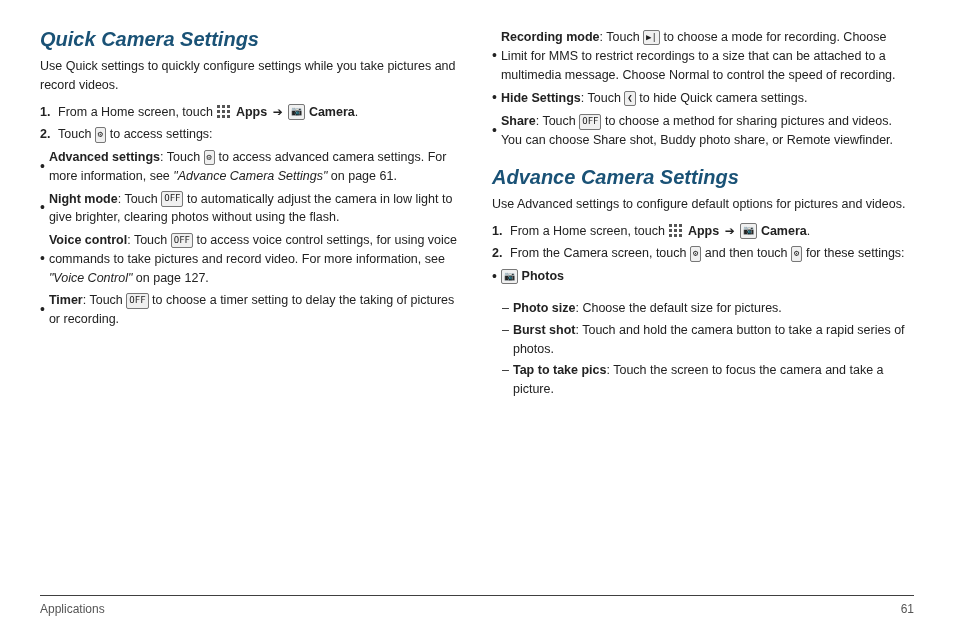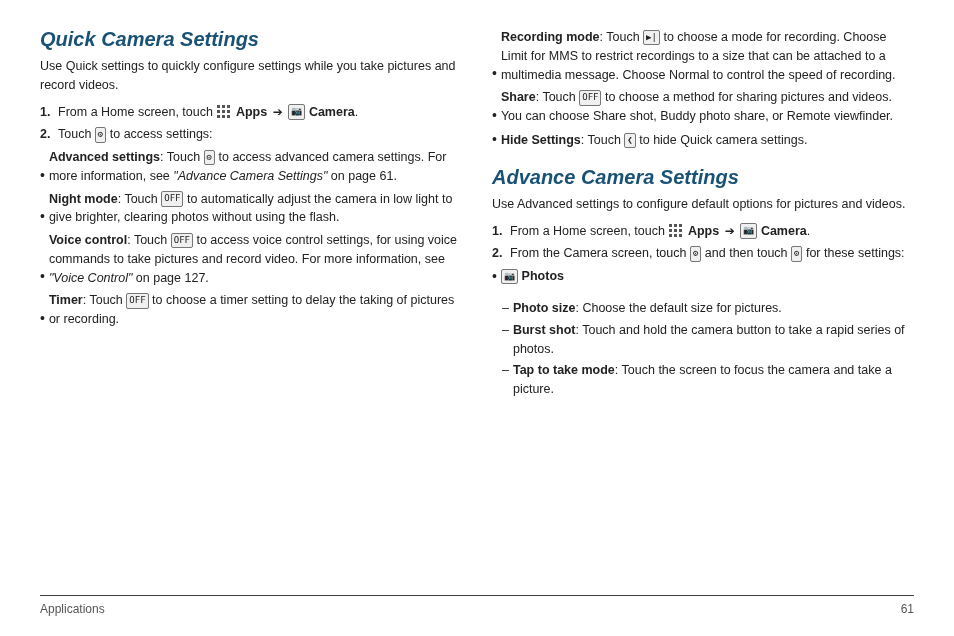--- a/index.html
+++ b/index.html
@@ -77,21 +77,21 @@
 
     .bullet-list {
       list-style: none;
       padding: 0;
       margin: 0;
     }
 
     .bullet-list > li {
       display: flex;
       flex-direction: row;
-      align-items: flex-end;
+      align-items: center;
       margin-bottom: 4px;
       font-size: 12.5px;
       line-height: 1.5;
     }
 
     .bullet-list > li::before {
       content: "•";
       font-size: 14px;
       margin-right: 4px;
       margin-top: -1px;
@@ -270,26 +270,26 @@
     <div class="col">
 
       <ul class="bullet-list">
         <li>
           <span class="bullet-content">
             <span class="term">Recording mode</span>: Touch <span class="small-icon-box">▶|</span> to choose a mode for recording. Choose Limit for MMS to restrict recordings to a size that can be attached to a multimedia message. Choose Normal to control the speed of recording.
           </span>
         </li>
         <li>
           <span class="bullet-content">
-            <span class="term">Share</span>: Touch <span class="small-icon-box">OFF</span> to choose a method for sharing pictures and videos. You can choose Share shot, Buddy photo share, or Remote viewfinder.
+            <span class="term">Hide Settings</span>: Touch <span class="small-icon-box">❮</span> to hide Quick camera settings.
           </span>
         </li>
         <li>
           <span class="bullet-content">
-            <span class="term">Hide Settings</span>: Touch <span class="small-icon-box">❮</span> to hide Quick camera settings.
+            <span class="term">Share</span>: Touch <span class="small-icon-box">OFF</span> to choose a method for sharing pictures and videos. You can choose Share shot, Buddy photo share, or Remote viewfinder.
           </span>
         </li>
       </ul>
 
       <div style="margin-top: 12px;">
         <div class="section-title">Advance Camera Settings</div>
         <div class="section-intro">Use Advanced settings to configure default options for pictures and videos.</div>
 
         <ol class="numbered-list">
           <li>
@@ -334,21 +334,21 @@
               <span class="term">Photo size</span>: Choose the default size for pictures.
             </span>
           </li>
           <li>
             <span>
               <span class="term">Burst shot</span>: Touch and hold the camera button to take a rapid series of photos.
             </span>
           </li>
           <li>
             <span>
-              <span class="term">Tap to take mode</span>: Touch the screen to focus the camera and take a picture.
+              <span class="term">Tap to take pics</span>: Touch the screen to focus the camera and take a picture.
             </span>
           </li>
         </ul>
       </div>
 
     </div>
   </div>
 
   <div class="footer">
     <div class="footer-divider">

